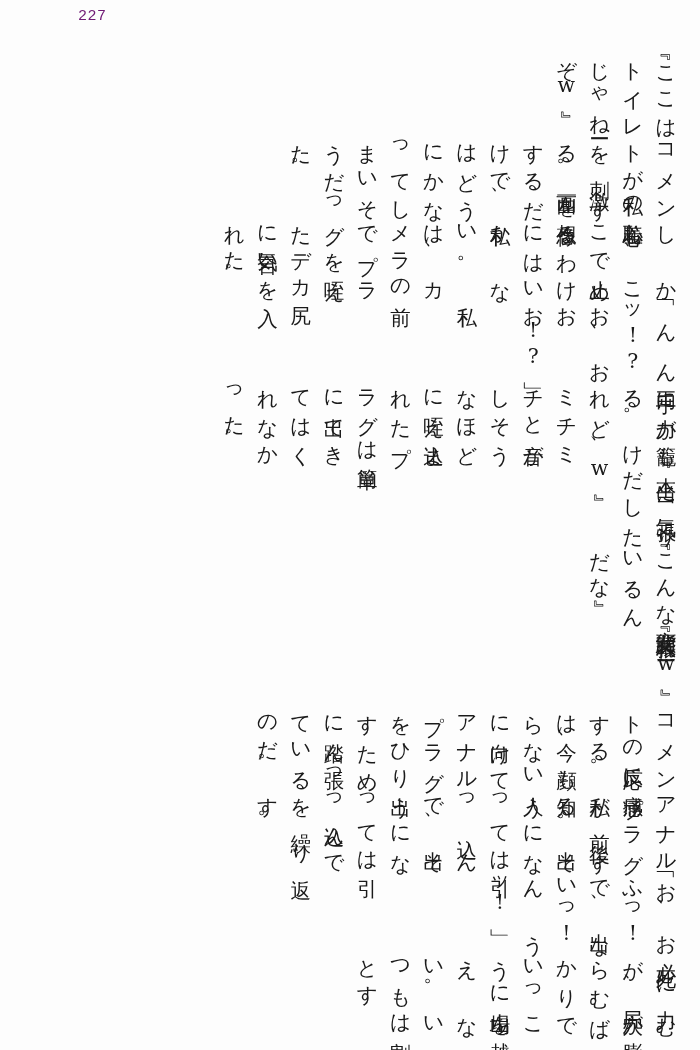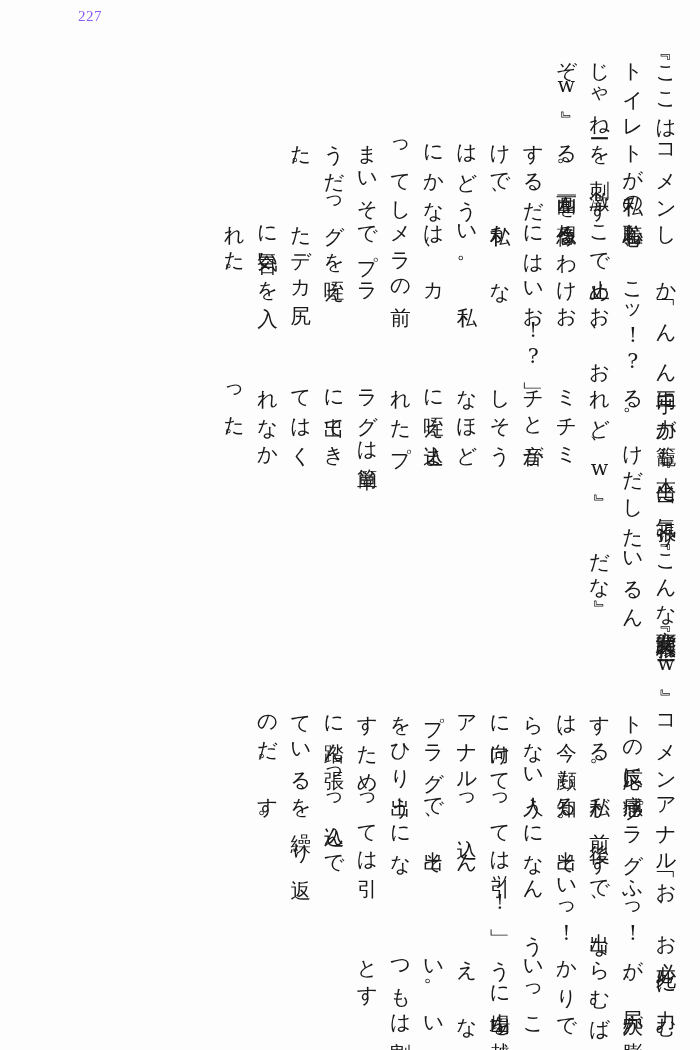--- a/index.html
+++ b/index.html
@@ -15,22 +15,22 @@
     overflow: hidden;
     font-family: "DejaVu Serif", "Liberation Serif", serif;
     color: #1a1a1a;
   }
   .page-number {
     position: absolute;
     top: 8px;
     left: 78px;
     font-size: 15px;
     letter-spacing: 0.5px;
-    color: #8b5cf6;
-    font-family: Liberation Serif, serif;
+    color: #701a75;
+    font-family: Liberation Mono, monospace;
   }
   .text-body {
     position: absolute;
     top: 48px;
     left: 18px;
     right: 18px;
     bottom: 22px;
     writing-mode: vertical-rl;
     text-orientation: upright;
     direction: ltr;

